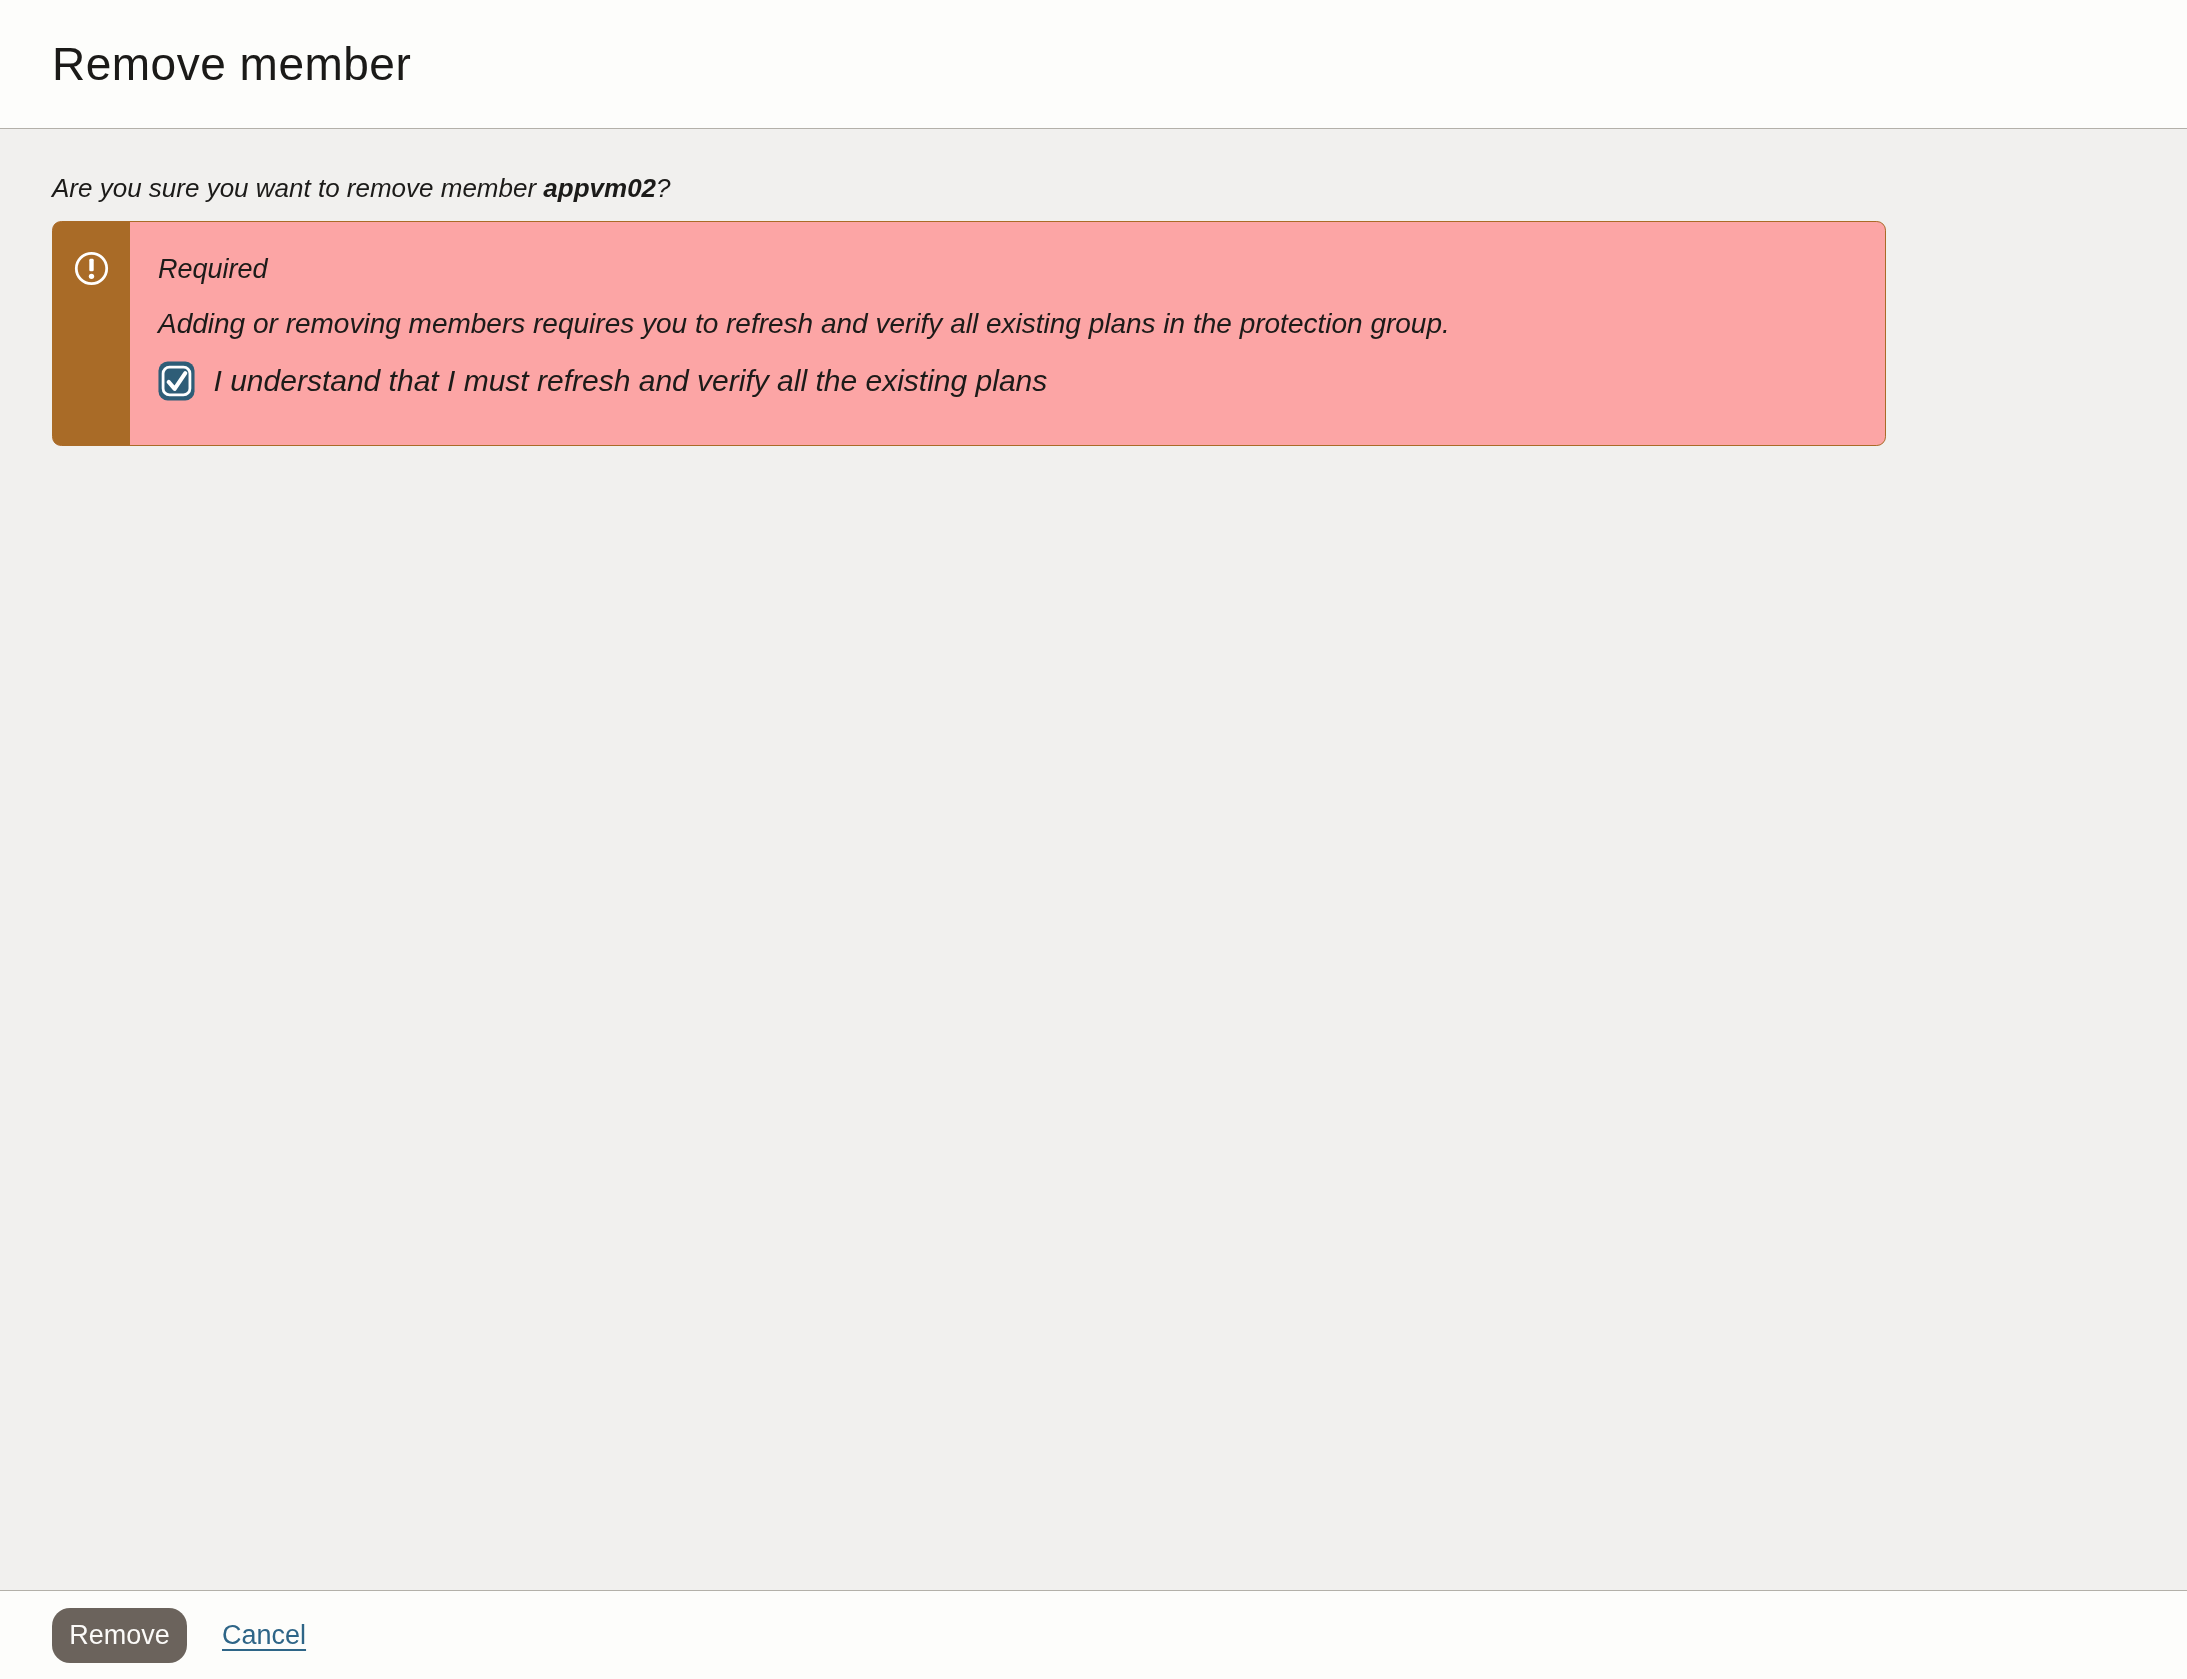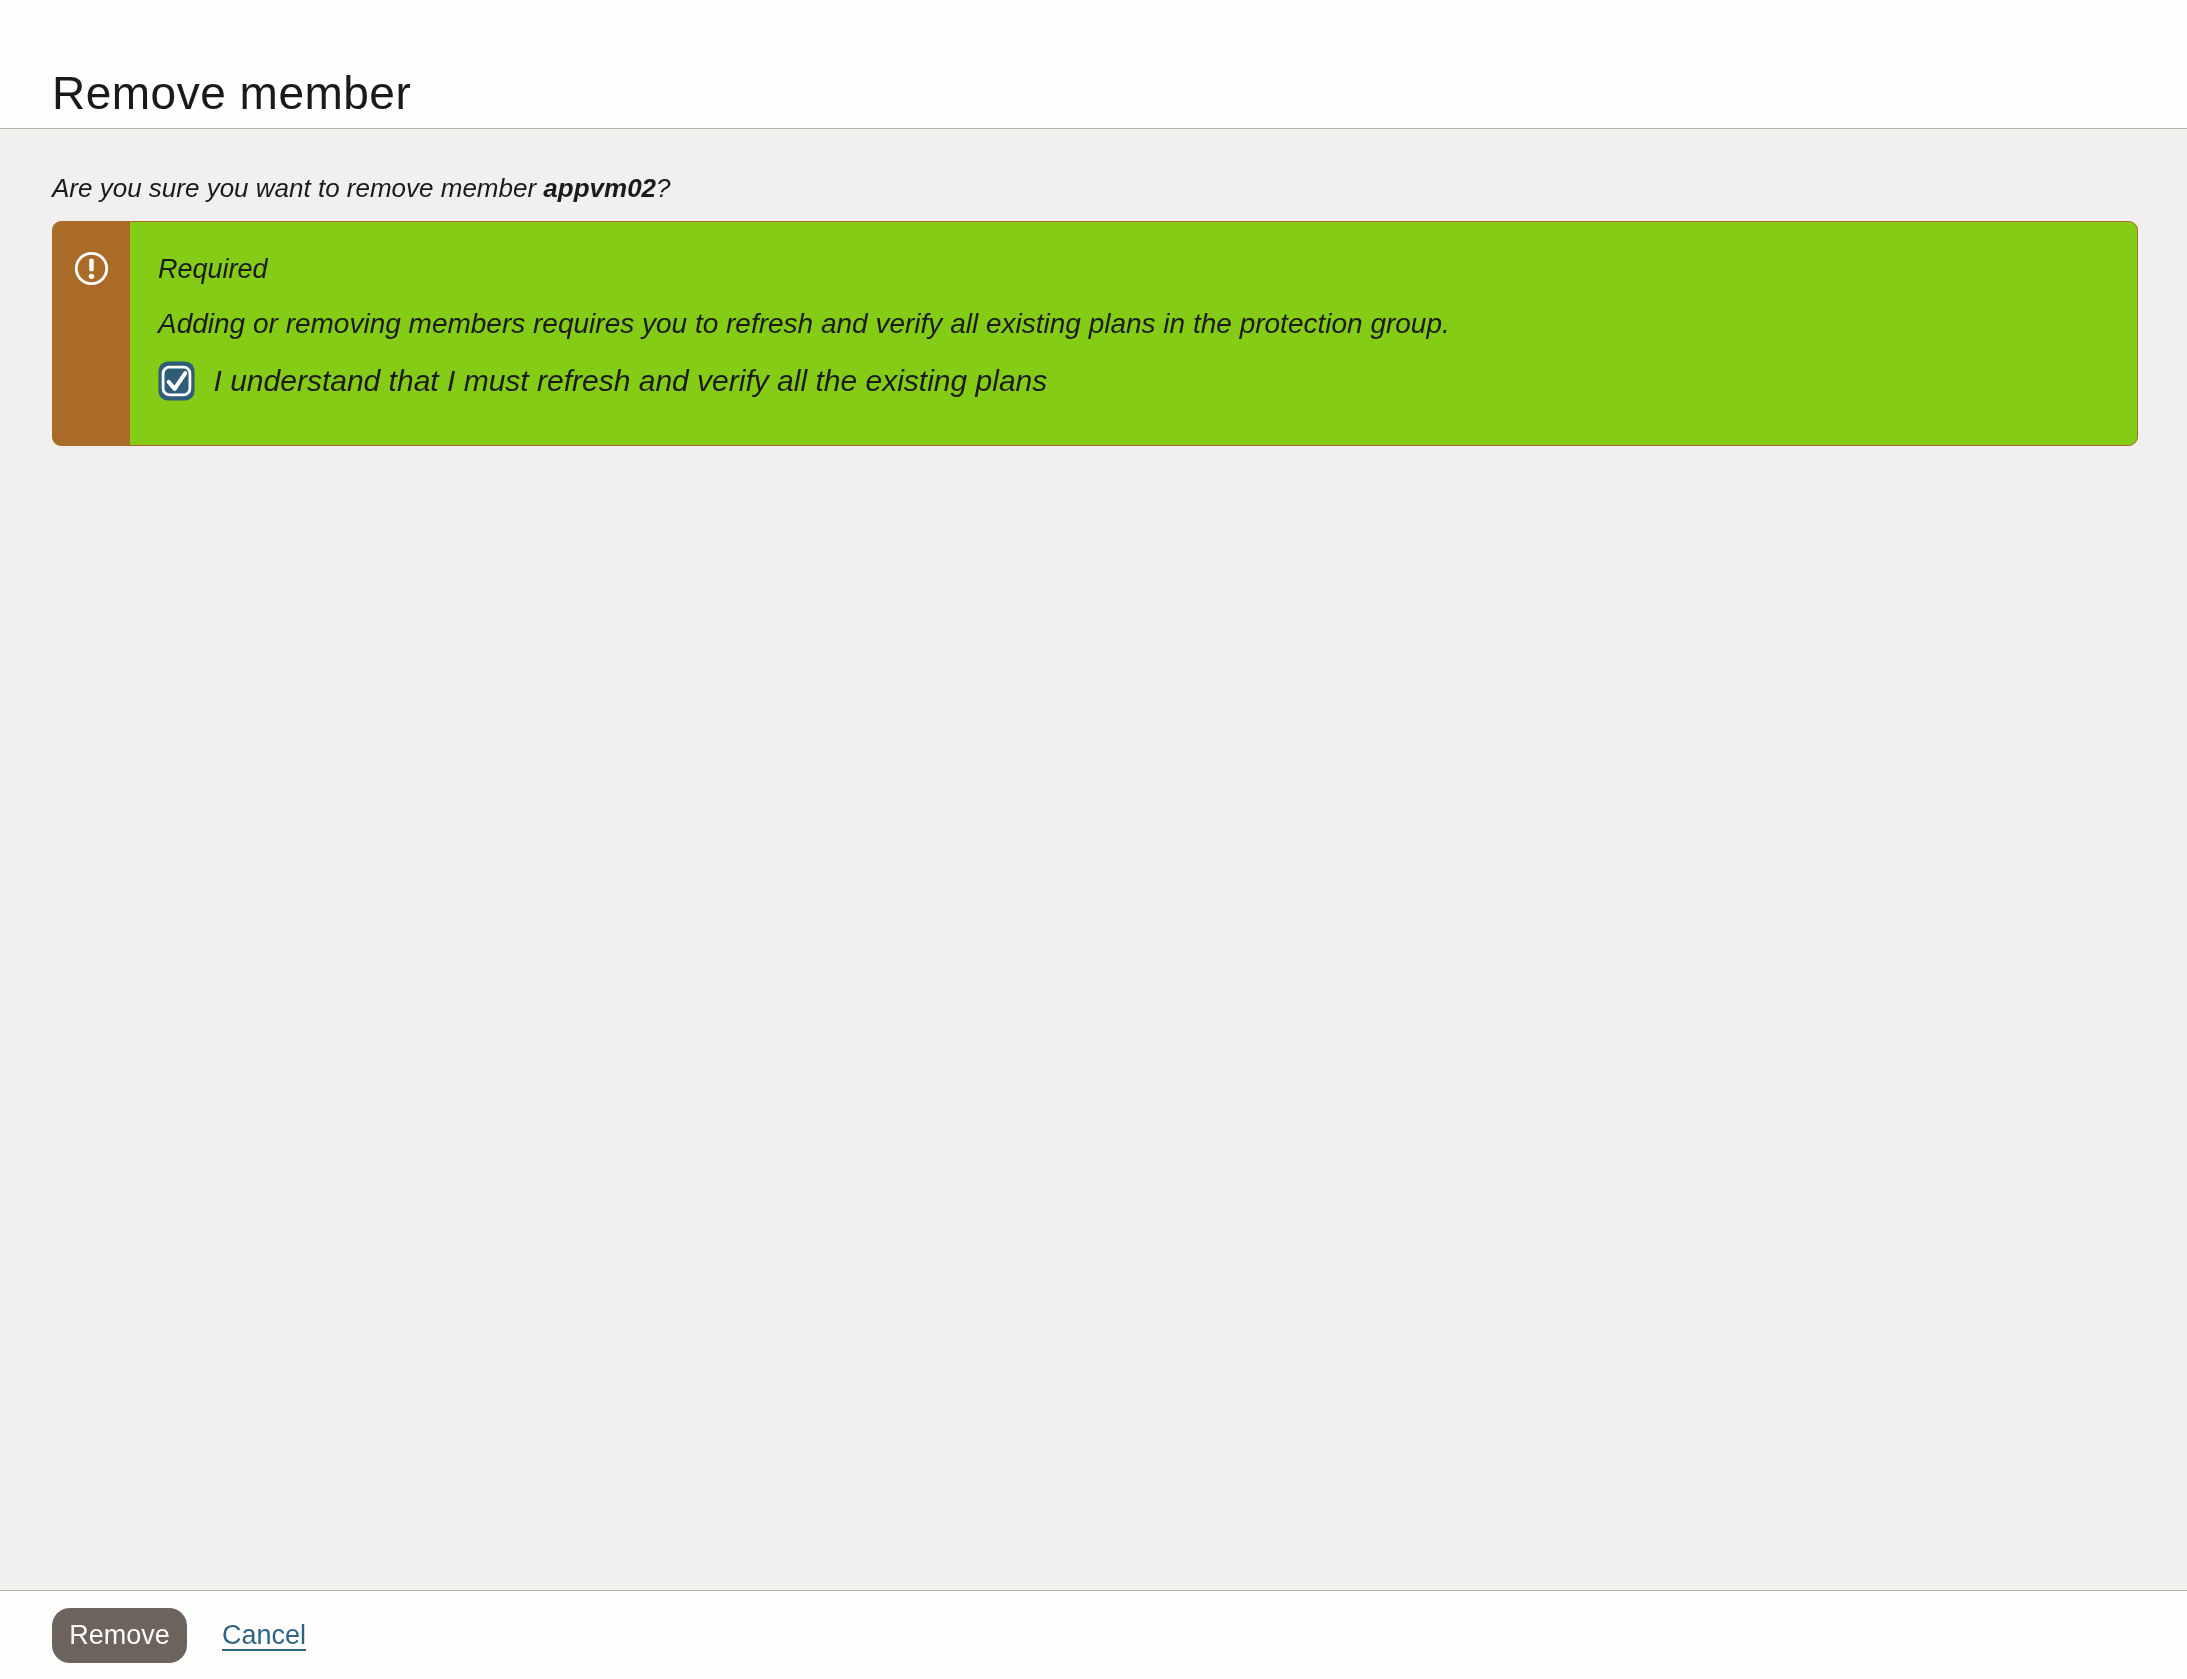--- a/index.html
+++ b/index.html
@@ -12,22 +12,22 @@
   .dialog {
     width: 2187px; height: 1680px;
     display: flex; flex-direction: column;
   }
 
   
   .dialog-header {
     height: 129px; flex: none;
     background: #fdfdfb;
     border-bottom: 1.8px solid #b3b0a9;
-    display: flex; align-items: flex-end;
-    padding: 8px 52px;
+    display: flex; align-items: center;
+    padding: 0 52px;
   }
   .dialog-title {
     font-size: 46px; font-weight: 400;
     color: #1b1a18; letter-spacing: 0.5px;
   }
 
   
   .dialog-body {
     flex: 1;
     background: #f1f0ee;
@@ -38,22 +38,22 @@
   .question {
     font-size: 26px; line-height: 31px;
     color: #1c1b19;
     margin-bottom: 16.6px;
   }
   .question b { font-weight: 700; }
 
   
   .warning-box {
     display: flex; align-items: stretch;
-    width: 2086px; min-height: 225px;
-    background: #84cc16;
+    width: 1834px; min-height: 225px;
+    background: #fca5a5;
     border: 1.8px solid #a96b27;
     border-radius: 9.2px;
   }
   .warning-stripe {
     flex: none; width: 77px;
     background: #a96b27;
     border-radius: 6.5px 0 0 6.5px;
     display: flex; justify-content: center;
     padding-top: 29px;
   }

